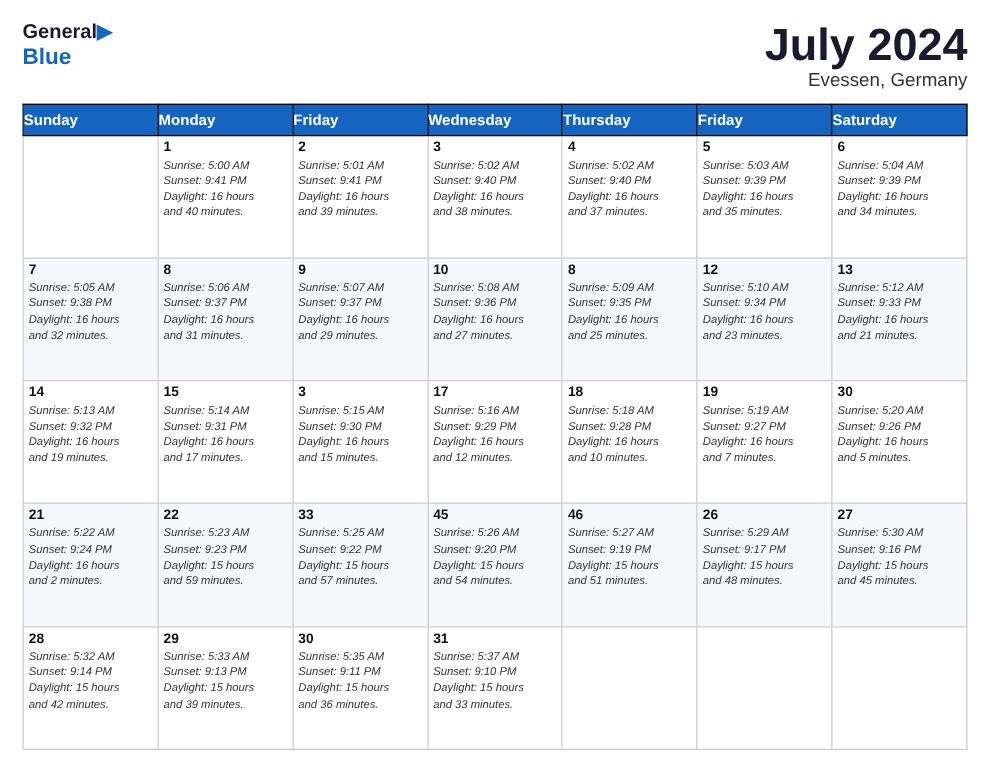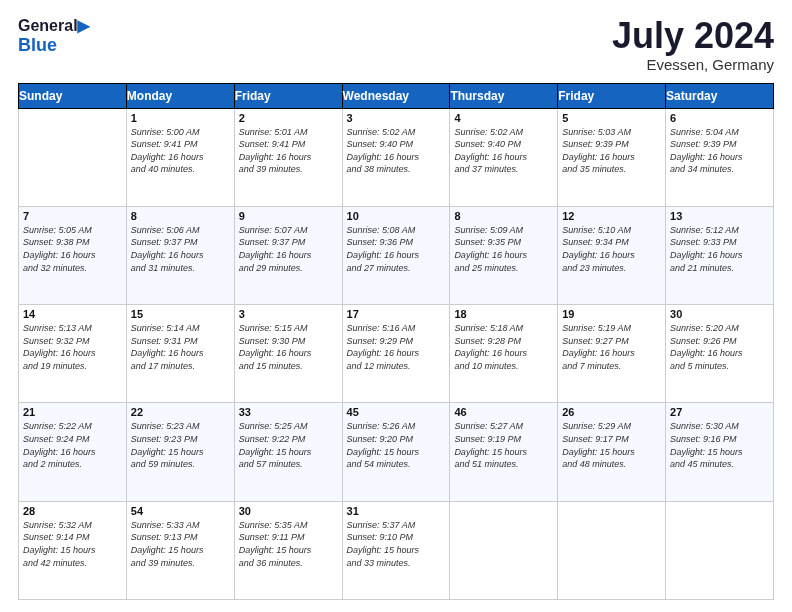--- a/index.html
+++ b/index.html
@@ -238,21 +238,21 @@
         <span class="day-num">27</span>
         <div class="cell-text">Sunrise: 5:30 AM<br>Sunset: 9:16 PM<br>Daylight: 15 hours<br>and 45 minutes.</div>
       </td>
         </tr>
         <tr>
           <td>
         <span class="day-num">28</span>
         <div class="cell-text">Sunrise: 5:32 AM<br>Sunset: 9:14 PM<br>Daylight: 15 hours<br>and 42 minutes.</div>
       </td>
           <td>
-        <span class="day-num">54</span>
+        <span class="day-num">29</span>
         <div class="cell-text">Sunrise: 5:33 AM<br>Sunset: 9:13 PM<br>Daylight: 15 hours<br>and 39 minutes.</div>
       </td>
           <td>
         <span class="day-num">30</span>
         <div class="cell-text">Sunrise: 5:35 AM<br>Sunset: 9:11 PM<br>Daylight: 15 hours<br>and 36 minutes.</div>
       </td>
           <td>
         <span class="day-num">31</span>
         <div class="cell-text">Sunrise: 5:37 AM<br>Sunset: 9:10 PM<br>Daylight: 15 hours<br>and 33 minutes.</div>
       </td>

